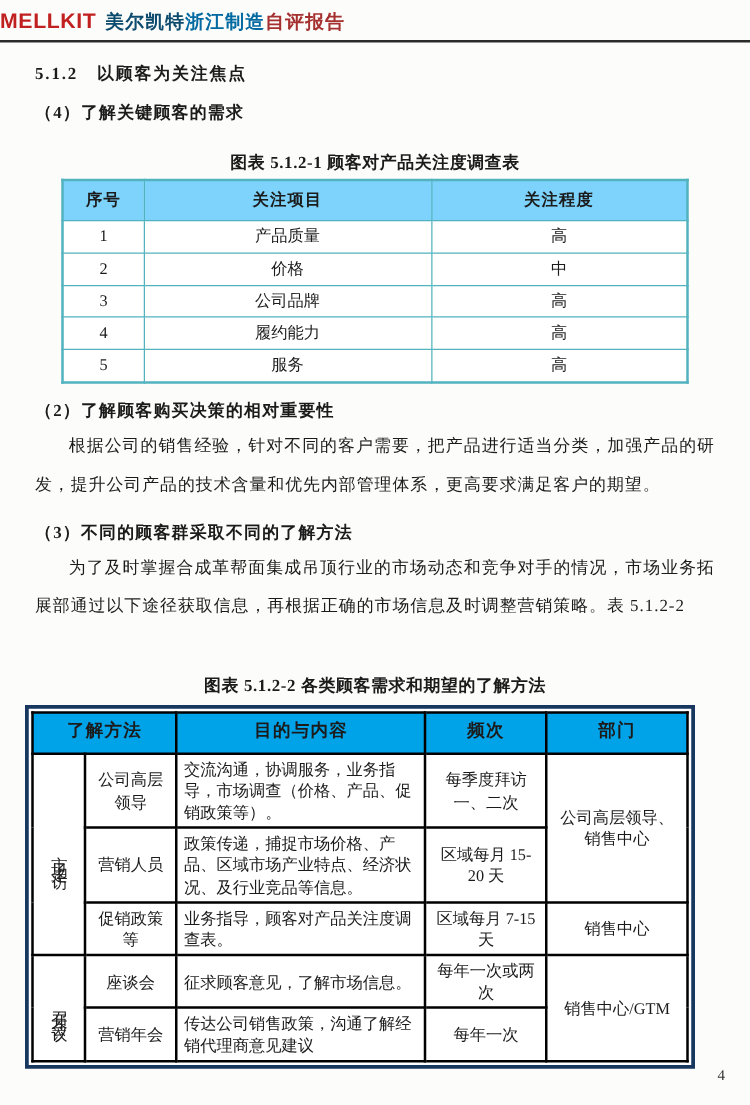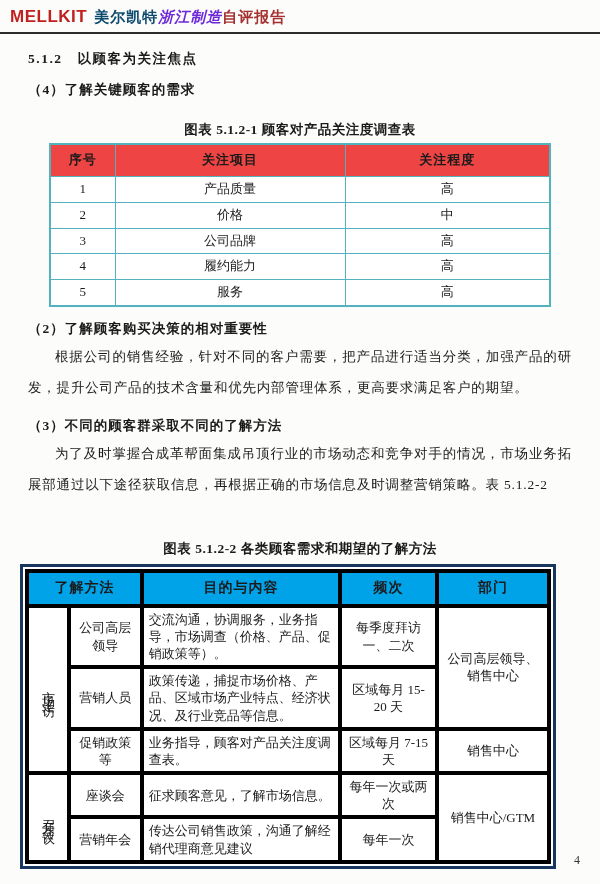--- a/index.html
+++ b/index.html
@@ -6,36 +6,36 @@
   html, body { width: 600px; height: 884px; }
   body {
     position: relative;
     font-family: "Liberation Serif", "DejaVu Serif", serif;
     color: #1b1b1b;
     background: #fcfcfa;
     overflow: hidden;
   }
   
   .page-header {
-    padding: 7px 10px 5px 10px;
+    padding: 7px 10px 5px 0;
     border-bottom: 2px solid #2b2b2b;
     display: flex;
     align-items: baseline;
   }
   .logo {
     font-family: "Liberation Sans", sans-serif;
     font-weight: bold;
     font-size: 17px;
     color: #c02020;
     letter-spacing: 0.5px;
     margin-right: 7px;
   }
   .ht { font-size: 15px; font-weight: 600; letter-spacing: 1px; }
   .ht-black { color: #0c4a6e; }
-  .ht-blue  { color: #6d28d9; font-style: italic; }
+  .ht-blue  { color: #0369a1; }
   .ht-red   { color: #a53030; text-align: right; }
   
   .content { padding: 0 28px; }
   .sec-heading {
     margin-top: 16px;
     font-size: 13.5px;
     font-weight: bold;
     letter-spacing: 1.5px;
   }
   .sub-heading {
@@ -68,21 +68,21 @@
     font-size: 13px;
     text-align: center;
     background: #ffffff;
   }
   table.t1 th, table.t1 td {
     border: 1px solid #52b3bf;
     padding: 3px 4px;
     line-height: 1.45;
   }
   table.t1 th {
-    background: #ef4444;
+    background: #7dd3fc;
     font-weight: bold;
     padding: 6px 4px;
     letter-spacing: 1px;
   }
   table.t1 { border: 2px solid #52b3bf; }
   
   .t2-frame {
     width: 536px;
     margin: 6px 0 0 -8px;
     border: 3px solid #17375e;
@@ -90,21 +90,21 @@
     padding: 2px;
   }
   table.t2 {
     width: 100%;
     border-collapse: collapse;
     font-size: 13px;
     text-align: center;
     line-height: 1.32;
   }
   table.t2 th, table.t2 td {
-    border: 4px solid #000000;
+    border: 2px solid #000000;
     padding: 3px 5px;
     vertical-align: middle;
     font-family: Liberation Serif, serif;
   }
   table.t2 th {
     background: #00a2e8;
     font-weight: bold;
     font-size: 14px;
     padding: 6px 4px;
     letter-spacing: 1px;

